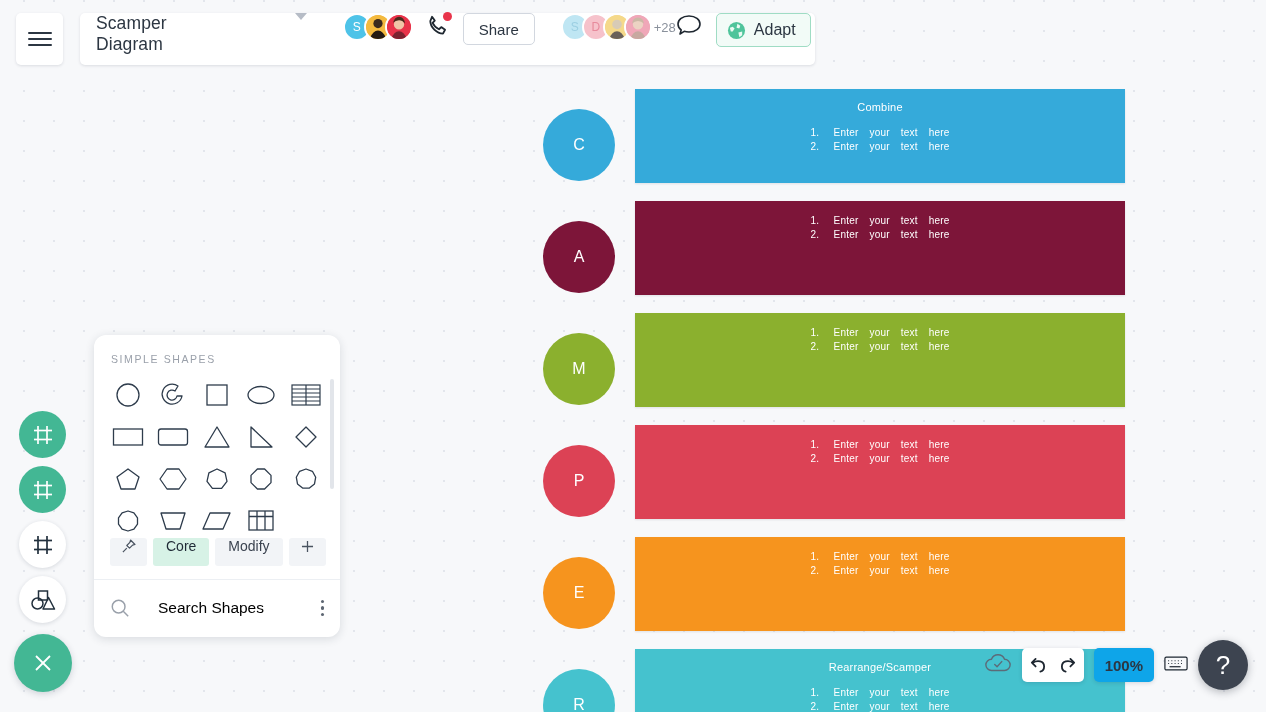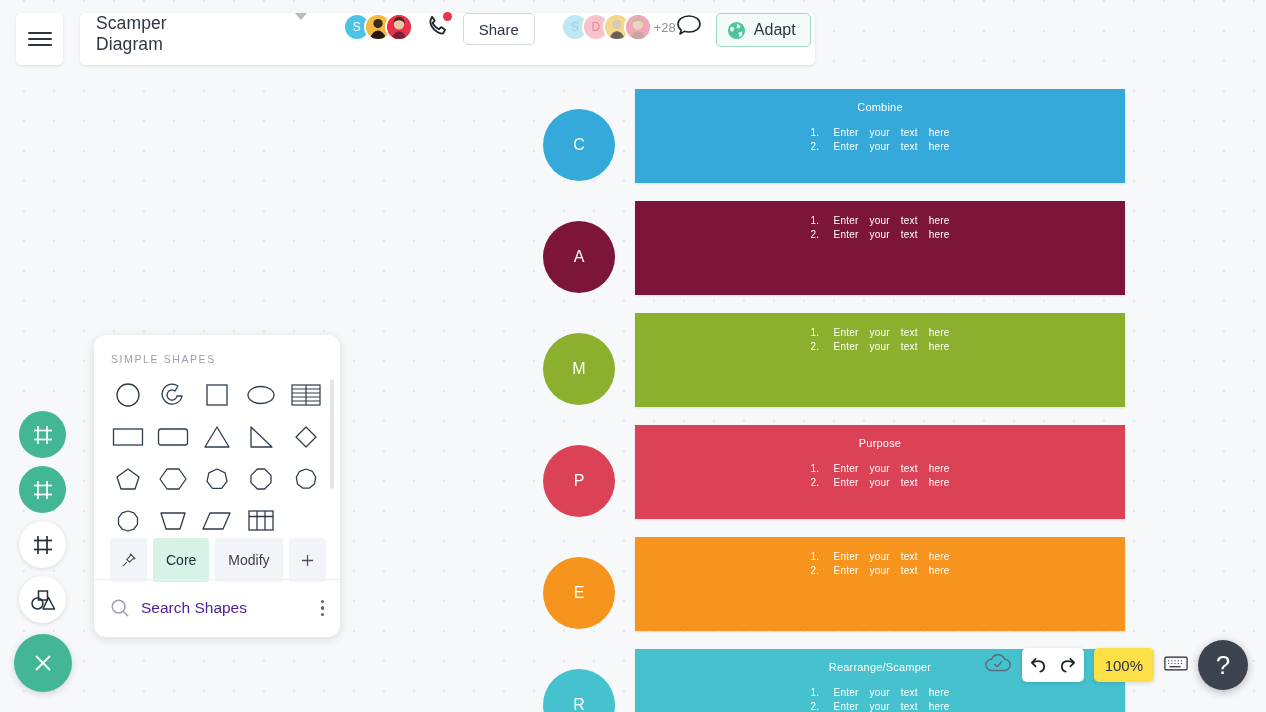--- a/index.html
+++ b/index.html
@@ -147,36 +147,36 @@
   }
   .panel-scroll {
     position: absolute; right: 6px; top: 44px;
     width: 4px; height: 110px; background: #e2e5ea; border-radius: 2px;
   }
   .tabs-row {
     position: absolute; left: 0; top: 203px; width: 100%;
     display: flex; align-items: center; gap: 6px; padding: 0 16px;
   }
   .tab {
-    height: 44px; padding: 0 13px; border-radius: 3px;
-    background: #f2f4f7; display: flex; align-items: center;
+    height: 28px; padding: 0 13px; border-radius: 3px;
+    background: #f2f4f7; display: flex; align-items: flex-start;
     font-size: 14px; color: #3b4350; cursor: pointer;
   }
   .tab.active { background: #d7f2e6; color: #1f2a36; }
   .tab.icon-tab { padding: 0 10px; }
   .panel-divider {
     position: absolute; left: 0; top: 244px; width: 100%;
     height: 1px; background: #eceff3;
   }
   .search-row {
     position: absolute; left: 0; top: 244px; width: 100%; height: 58px;
     display: flex; align-items: center; padding: 0 16px;
   }
   .search-input-text {
-    margin-left: 11px; font-size: 15.5px; color: #4c1d95;
+    margin-left: 28px; font-size: 15.5px; color: #000000;
   }
   .kebab { margin-left: auto; display:flex; flex-direction:column; gap:3px; cursor:pointer; }
   .kebab i { width: 3.5px; height: 3.5px; border-radius: 50%; background: #5d6672; display:block; }
 
   
   .rail { position: absolute; left: 19px; top: 411px; }
   .rail-btn {
     width: 47px; height: 47px; border-radius: 50%;
     display: flex; align-items: center; justify-content: center;
     margin-bottom: 8px; cursor: pointer;
@@ -199,23 +199,23 @@
   .pill {
     background: #fff; border-radius: 5px; height: 34px;
     display: flex; align-items: center;
     box-shadow: 0 1px 4px rgba(30,40,60,.16);
   }
   .pill .pbtn {
     width: 31px; height: 34px; display: flex; align-items: center;
     justify-content: center; cursor: pointer;
   }
   .zoom-pill {
-    background: #fde047; border-radius: 5px; height: 34px; padding: 0 11px;
+    background: #0ea5e9; border-radius: 5px; height: 34px; padding: 0 11px;
     display: flex; align-items: center; font-size: 15px; color: #2c3642;
-    font-weight: normal;
+    font-weight: bold;
     box-shadow: 0 1px 4px rgba(30,40,60,.16); cursor: pointer;
   }
   .kb-ic { cursor: pointer; }
   .help-fab {
     width: 50px; height: 50px; border-radius: 50%;
     background: #3d4450; color: #fff;
     display: flex; align-items: center; justify-content: center;
     font-size: 26px; cursor: pointer;
     box-shadow: 0 2px 8px rgba(20,28,40,.3);
   }
@@ -296,21 +296,20 @@
               <span>here</span>
             </div>
           </div>
         </div>
       </div>
       <div class="row" style="top: 425px;">
         <div class="bubble" style="background: rgb(220, 66, 85);">
           <span>P</span>
         </div>
         <div class="card" style="background: rgb(220, 66, 85);">
-          <div class="card-title">Purpose</div>
           <div class="card-lines">
             <div class="card-line">
               <span class="num">1.</span>
               <span>Enter</span>
               <span>your</span>
               <span>text</span>
               <span>here</span>
             </div>
             <div class="card-line">
               <span class="num">2.</span>

